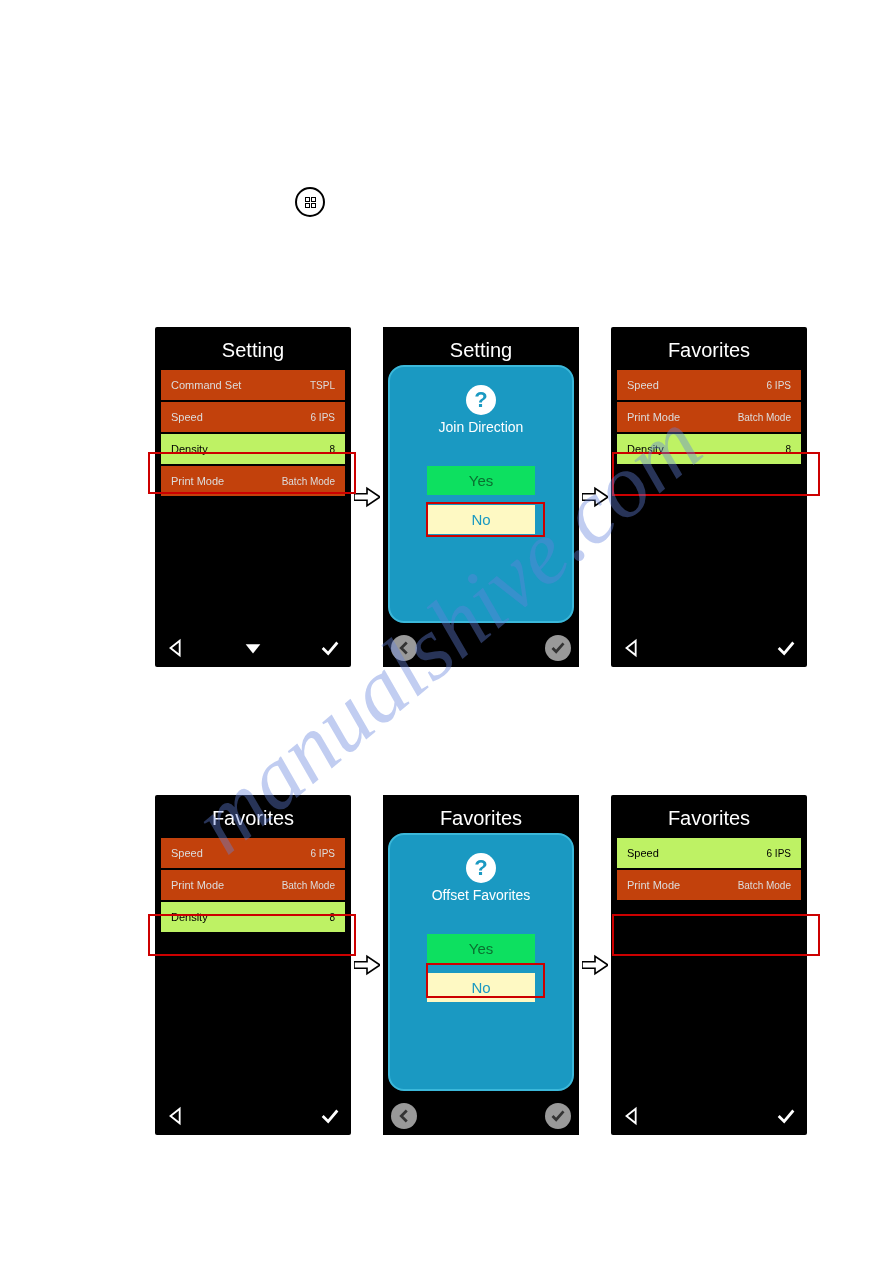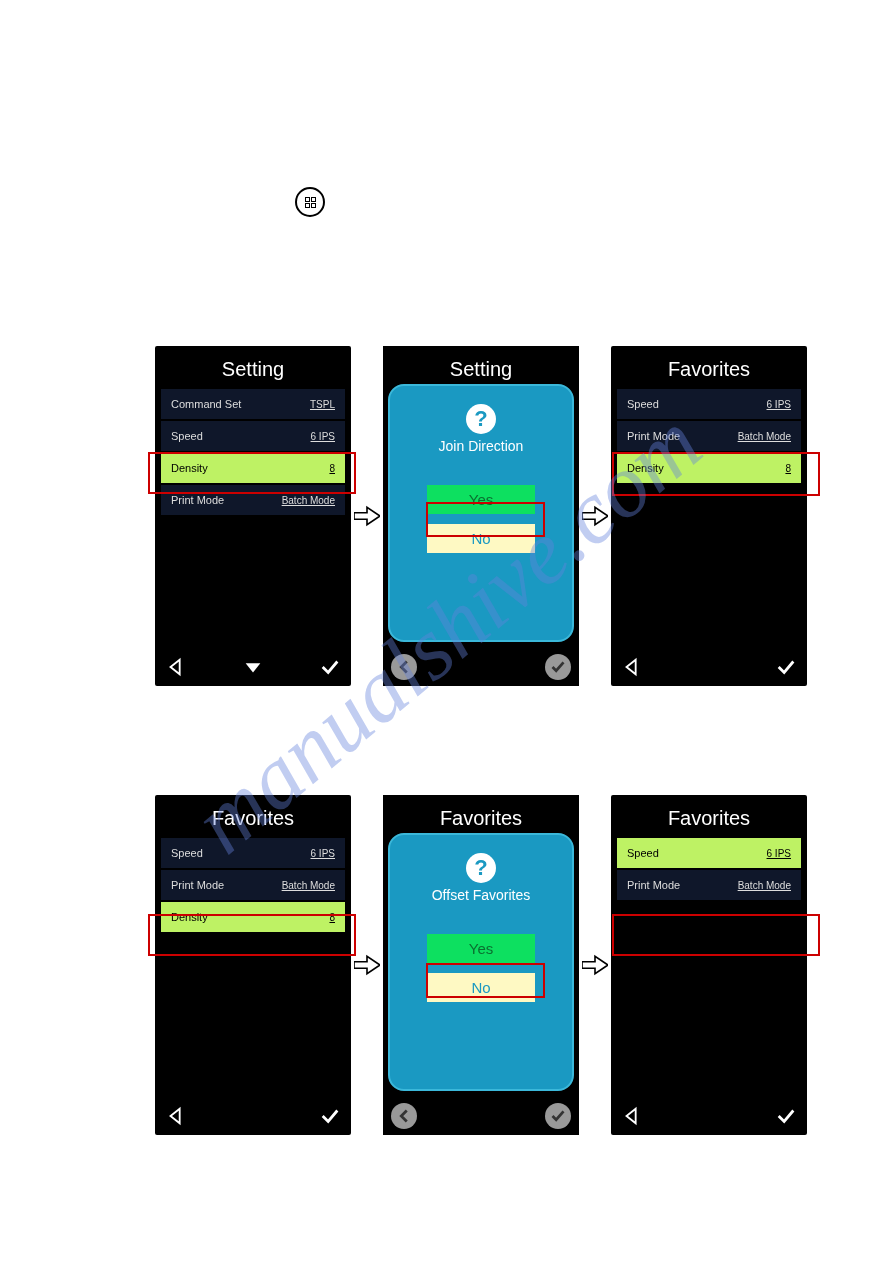--- a/index.html
+++ b/index.html
@@ -6,31 +6,31 @@
   body { font-family: Arial, sans-serif; background: #fff; width: 893px; height: 1263px; position: relative; }
   
   .menu-icon { position: absolute; left: 295px; top: 187px; width: 30px; height: 30px; border: 2.5px solid #000; border-radius: 50%; display: flex; align-items: center; justify-content: center; }
   .menu-icon-inner { display: flex; gap: 1px; }
   .menu-icon-col { display: flex; flex-direction: column; gap: 1px; }
   .menu-icon-dot { width: 5px; height: 5px; border: 1.5px solid #000; }
   
   .watermark { position: absolute; left: 50%; top: 50%; transform: translate(-50%, -50%) rotate(-40deg); font-size: 90px; color: rgba(100, 130, 220, 0.4); font-weight: normal; font-style: italic; font-family: Georgia, serif; pointer-events: none; z-index: 100; }
   
   .flow-row { position: absolute; display: flex; align-items: center; }
-  .flow-row-1 { left: 155px; top: 346px; }
+  .flow-row-1 { left: 155px; top: 327px; }
   .flow-row-2 { left: 155px; top: 795px; }
   
   .screen { width: 196px; height: 340px; background: #000; color: #fff; position: relative; border-radius: 2px; }
   .screen-title { text-align: center; font-size: 20px; padding: 12px 0 8px; font-weight: normal; }
   
   .list { padding: 0 6px; }
-  .list-item { display: flex; justify-content: space-between; align-items: center; padding: 9px 10px; margin-bottom: 2px; font-size: 11px; background: #0f172a; color: #ddd; }
+  .list-item { display: flex; justify-content: space-between; align-items: center; padding: 9px 10px; margin-bottom: 2px; font-size: 11px; background: #c2410c; color: #ddd; }
   .list-item.highlighted { background: #bef264; color: #000; }
   .list-item .label { }
-  .list-item .value { font-size: 10px; text-decoration: underline; }
+  .list-item .value { font-size: 10px; }
   
   .nav-bar { position: absolute; bottom: 6px; left: 8px; right: 8px; display: flex; justify-content: space-between; align-items: center; }
   .nav-btn { width: 26px; height: 26px; display: flex; align-items: center; justify-content: center; }
   .nav-btn svg { width: 22px; height: 22px; }
   .nav-btn.circle { background: #999; border-radius: 50%; }
   
   .dialog-screen { width: 196px; height: 340px; background: #000; position: relative; }
   .dialog-panel { position: absolute; left: 5px; right: 5px; top: 38px; bottom: 44px; background: #1a99c2; border: 2px solid #3bb8da; border-radius: 16px; display: flex; flex-direction: column; align-items: center; padding: 18px 12px; }
   .dialog-q { width: 30px; height: 30px; background: #fff; color: #1a99c2; border-radius: 50%; font-size: 22px; font-weight: bold; display: flex; align-items: center; justify-content: center; margin-bottom: 4px; }
   .dialog-text { color: #fff; font-size: 14px; margin-bottom: 30px; }

